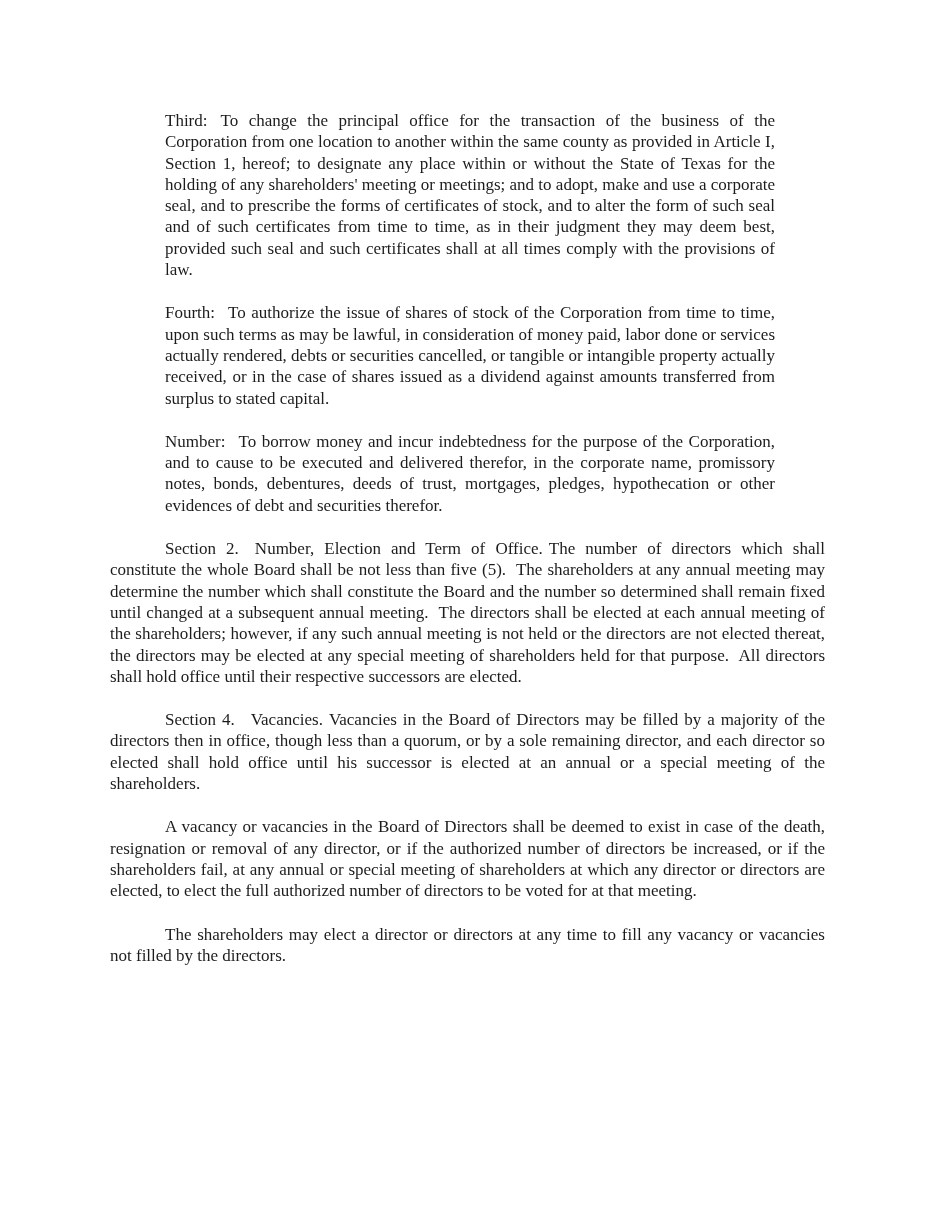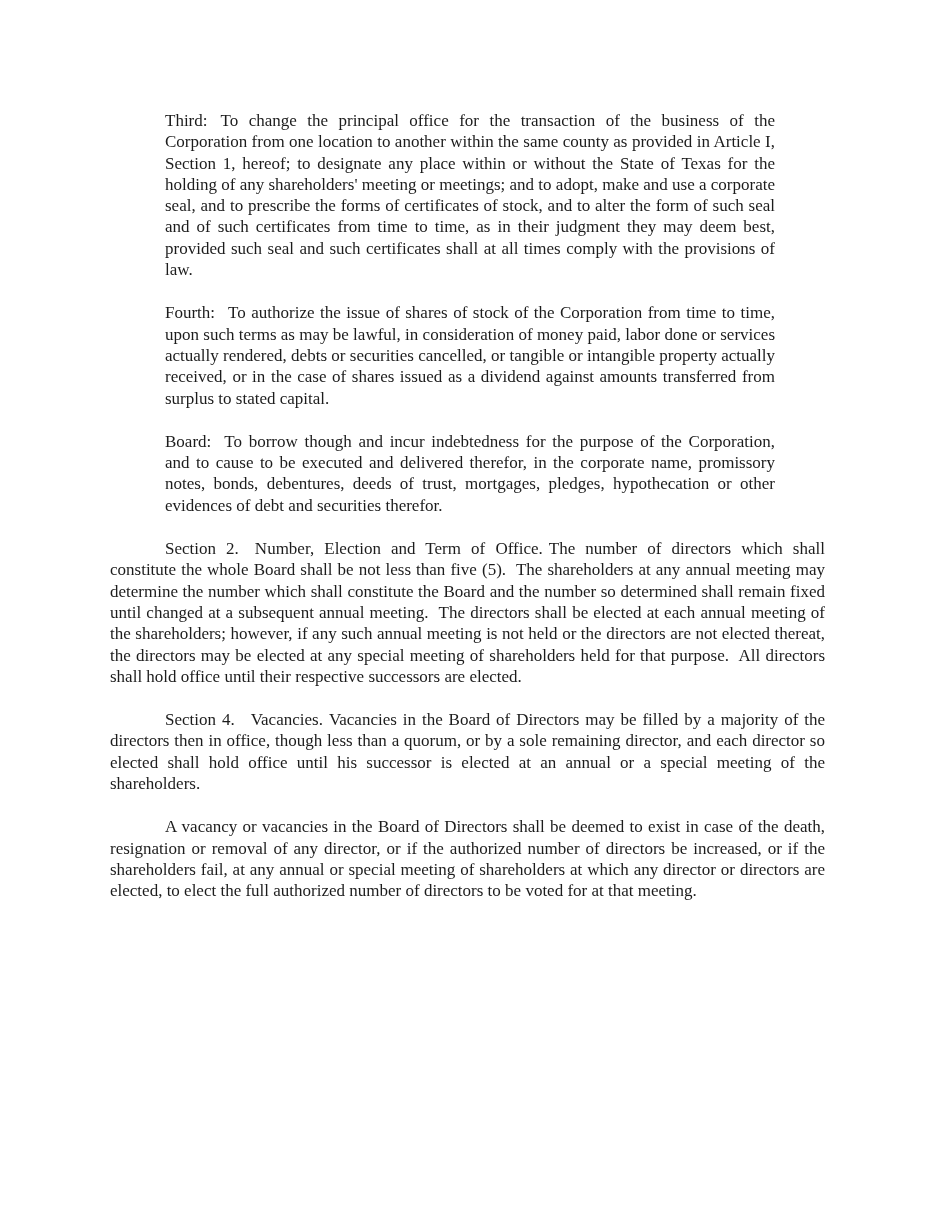--- a/index.html
+++ b/index.html
@@ -60,26 +60,27 @@
 </head>
 <body>
 
 <div class="page">
   <div class="content">
 
     <p class="para block"><span class="lead">Third:</span><span>To change the principal office for the transaction of the business of the Corporation from one location to another within the same county as provided in Article I, Section 1, hereof; to designate any place within or without the State of Texas for the holding of any shareholders' meeting or meetings; and to adopt, make and use a corporate seal, and to prescribe the forms of certificates of stock, and to alter the form of such seal and of such certificates from time to time, as in their judgment they may deem best, provided such seal and such certificates shall at all times comply with the provisions of law.</span></p>
 
     <p class="para block"><span class="lead">Fourth:</span><span>To authorize the issue of shares of stock of the Corporation from time to time, upon such terms as may be lawful, in consideration of money paid, labor done or services actually rendered, debts or securities cancelled, or tangible or intangible property actually received, or in the case of shares issued as a dividend against amounts transferred from surplus to stated capital.</span></p>
 
-    <p class="para block"><span class="lead">Board:</span><span>To borrow though and incur indebtedness for the purpose of the Corporation, and to cause to be executed and delivered therefor, in the corporate name, promissory notes, bonds, debentures, deeds of trust, mortgages, pledges, hypothecation or other evidences of debt and securities therefor.</span></p>
+    <p class="para block"><span class="lead">Number:</span><span>To borrow money and incur indebtedness for the purpose of the Corporation, and to cause to be executed and delivered therefor, in the corporate name, promissory notes, bonds, debentures, deeds of trust, mortgages, pledges, hypothecation or other evidences of debt and securities therefor.</span></p>
 
     <p class="para indent"><span class="sec-label">Section 2.</span><span class="sec-heading">Number, Election and Term of Office</span><span>.</span><span class="sec-body">The number of directors which shall constitute the whole Board shall be not less than five (5).&nbsp; The shareholders at any annual meeting may determine the number which shall constitute the Board and the number so determined shall remain fixed until changed at a subsequent annual meeting.&nbsp; The directors shall be elected at each annual meeting of the shareholders; however, if any such annual meeting is not held or the directors are not elected thereat, the directors may be elected at any special meeting of shareholders held for that purpose.&nbsp; All directors shall hold office until their respective successors are elected.</span></p>
 
 
     <p class="para indent"><span class="sec-label">Section 4.</span><span class="sec-heading">Vacancies</span><span>.</span><span class="sec-body">Vacancies in the Board of Directors may be filled by a majority of the directors then in office, though less than a quorum, or by a sole remaining director, and each director so elected shall hold office until his successor is elected at an annual or a special meeting of the shareholders.</span></p>
 
     <p class="para indent"><span>A vacancy or vacancies in the Board of Directors shall be deemed to exist in case of the death, resignation or removal of any director, or if the authorized number of directors be increased, or if the shareholders fail, at any annual or special meeting of shareholders at which any director or directors are elected, to elect the full authorized number of directors to be voted for at that meeting.</span></p>
 
+    <p class="para indent"><span>The shareholders may elect a director or directors at any time to fill any vacancy or vacancies not filled by the directors.</span></p>
 
   </div>
 
   <div class="page-number">6</div>
 </div>
 
 </body></html>

